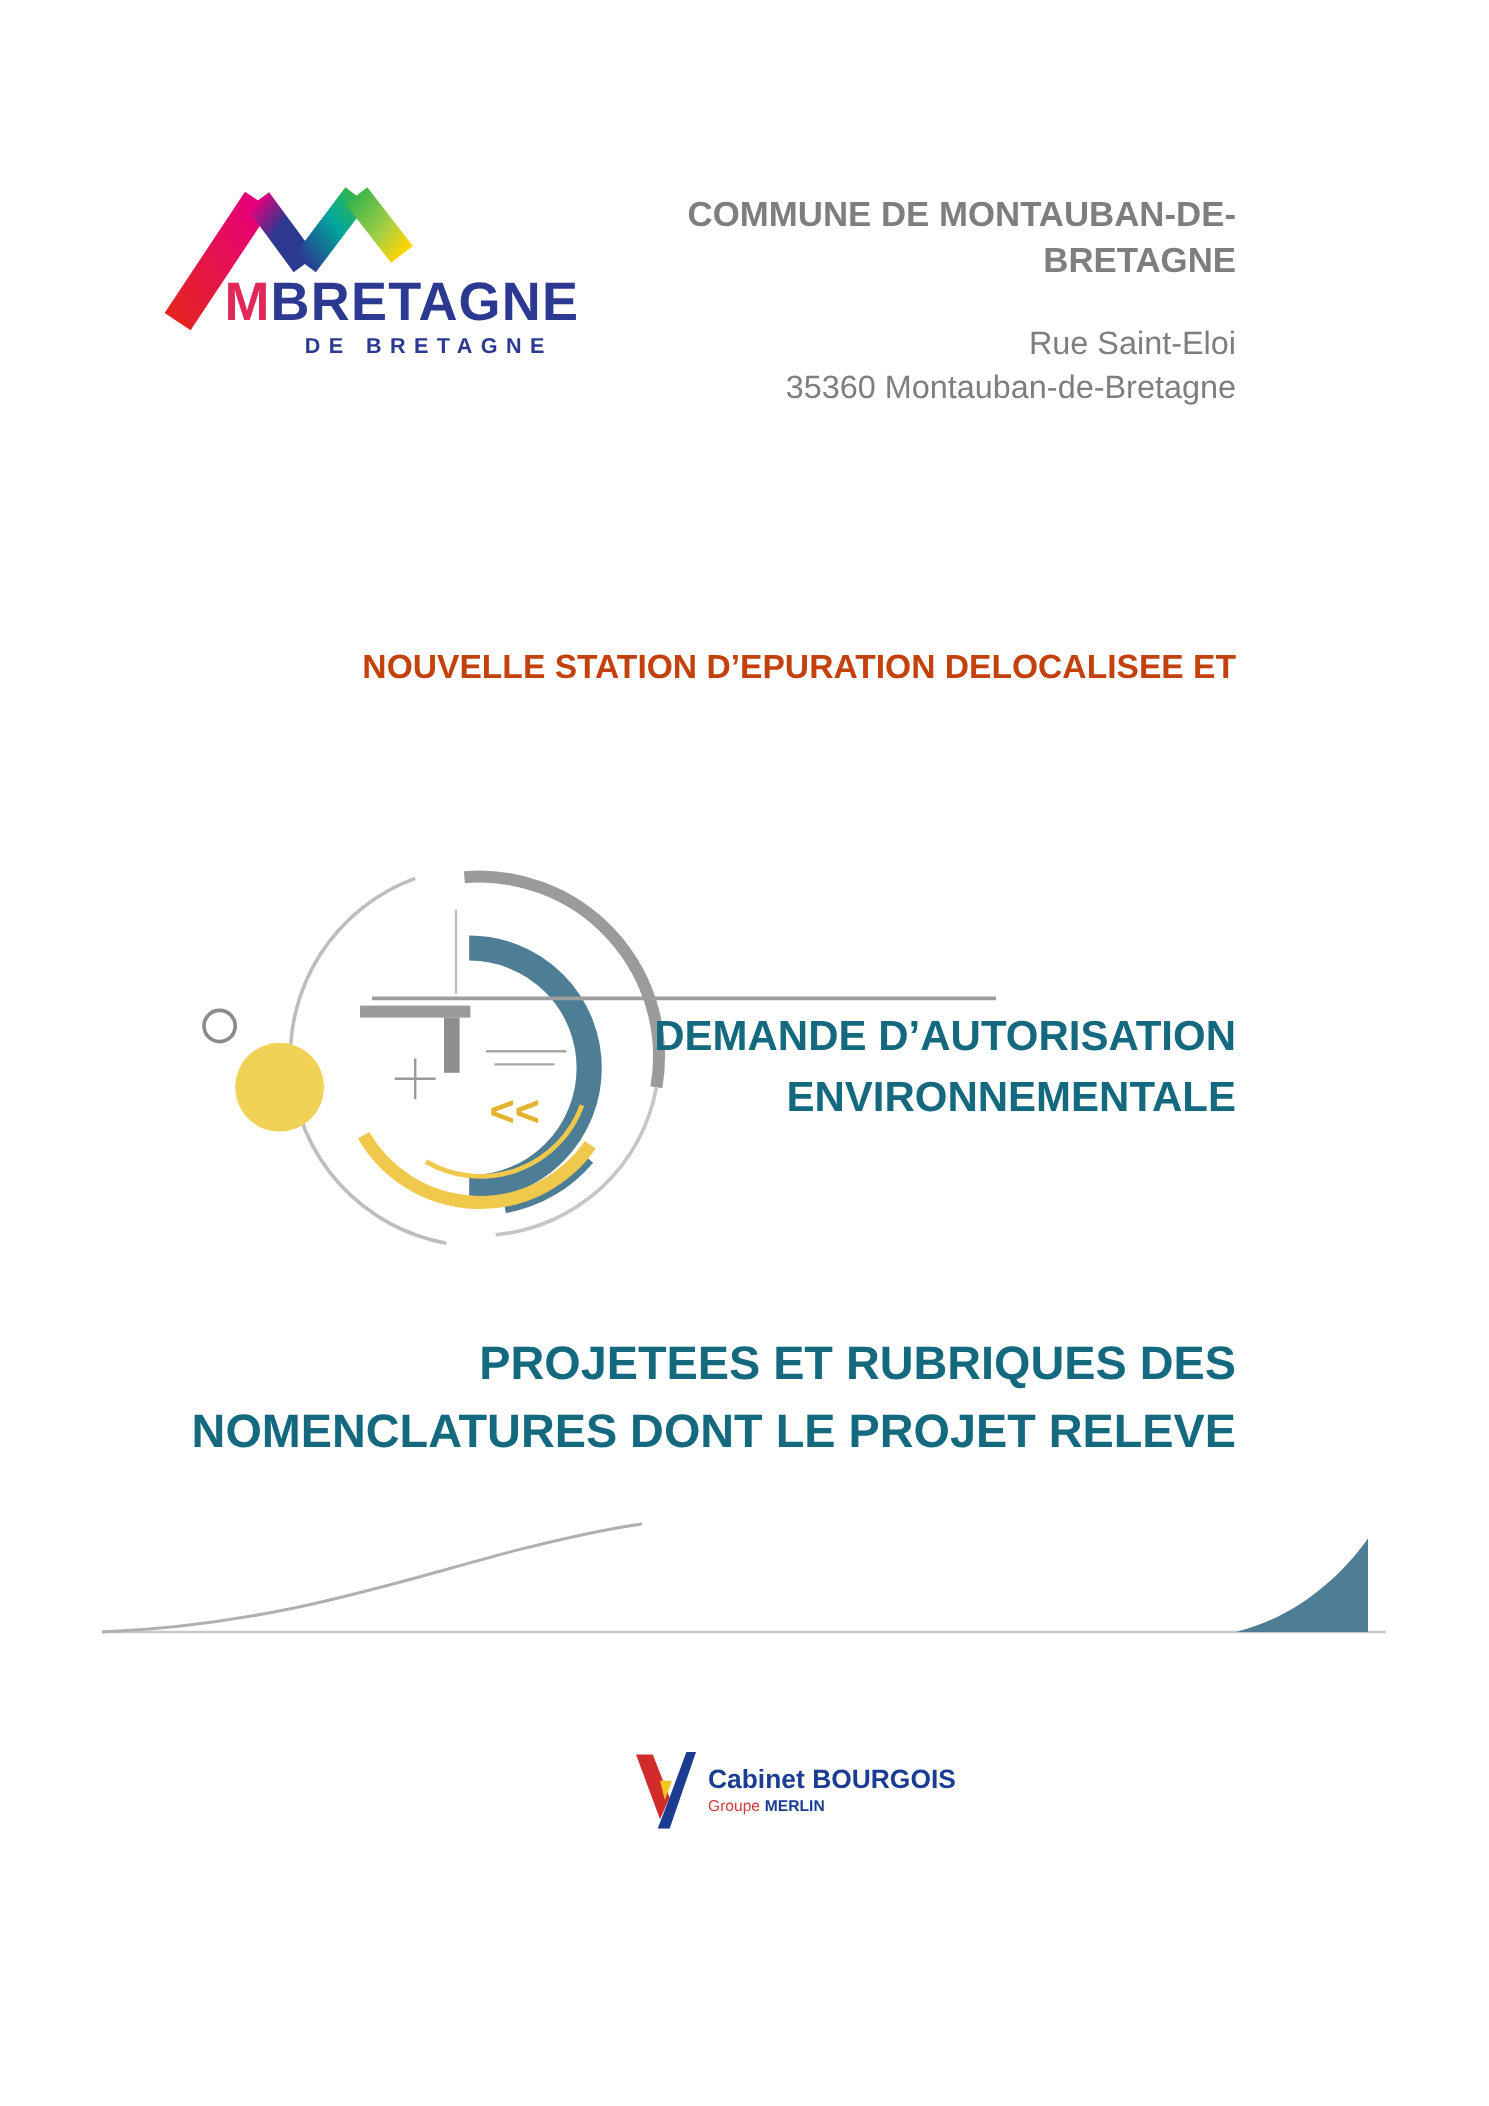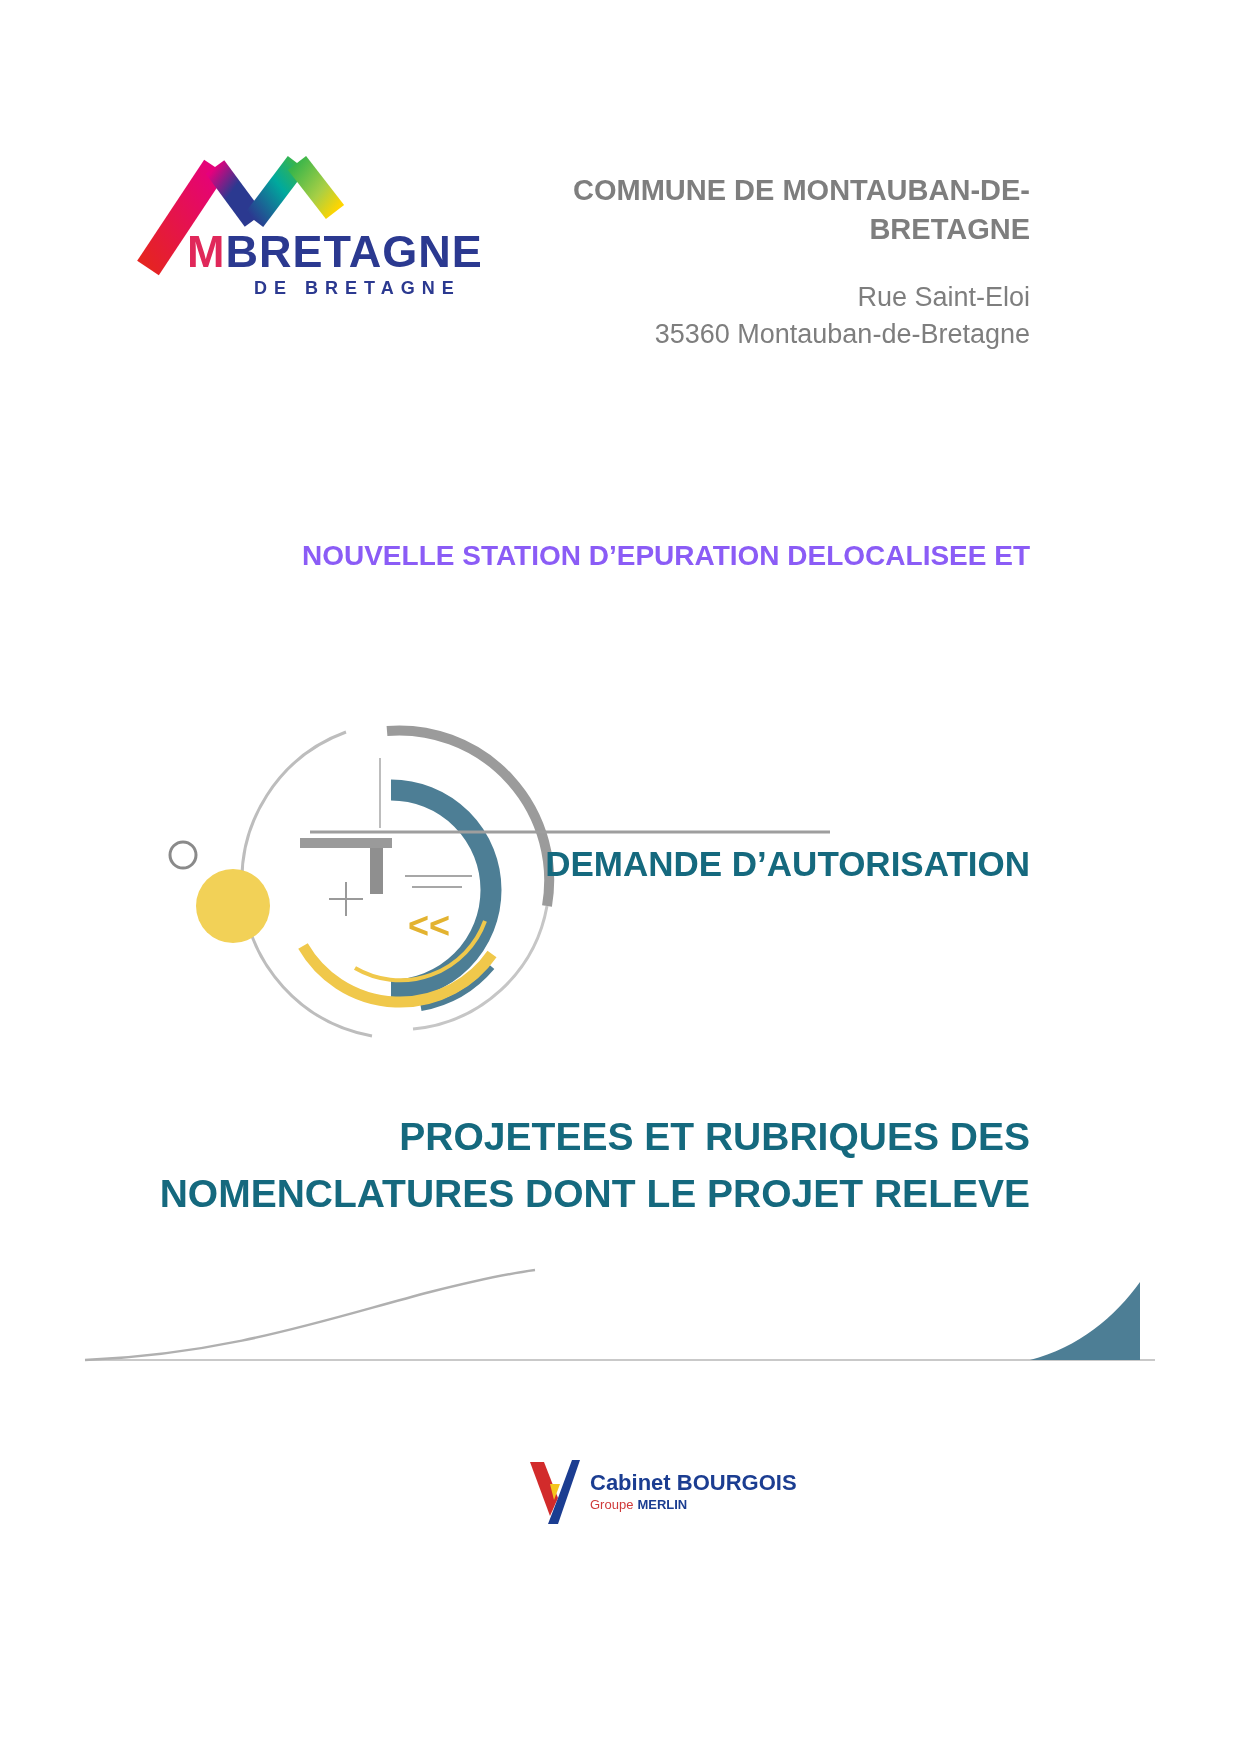--- a/index.html
+++ b/index.html
@@ -23,29 +23,29 @@
   .brand-word .initial { color:#e0285a; }
   .brand-tag {
     position:absolute; left:124px; top:128px;
     font-size:18px; letter-spacing:7px; font-weight:600;
     color:#2b3990; white-space:nowrap;
   }
 
   
   .hdr-right {
     position:absolute; top:160px; right:211px; width:640px;
-    text-align:right; color:#7e7e7e;margin-top:11px;
+    text-align:right; color:#7e7e7e;
   }
   .hdr-commune { font-size:29px; font-weight:bold; line-height:39px; }
   .hdr-address { margin-top:30px; font-size:27px; line-height:37px; }
 
   
   .project-title {
     position:absolute; top:535px; right:211px; width:780px;
-    text-align:right; color:#8b5cf6;
+    text-align:right; color:#c2410c;
     font-weight:bold; font-size:28px; line-height:41px;
   }
 
   
   .dossier-title {
     position:absolute; top:838px; right:211px; width:620px;
     text-align:right; color:#15697e;
     font-weight:bold; font-size:35px; line-height:51px;
   }
 
@@ -152,20 +152,21 @@
     <line x1="179" y1="189" x2="213" y2="189" stroke="#9a9a9a" stroke-width="2"></line>
     <line x1="255" y1="166" x2="322" y2="166" stroke="#a7a7a7" stroke-width="2"></line>
     <line x1="262" y1="177" x2="312" y2="177" stroke="#a7a7a7" stroke-width="2"></line>
     <line x1="230" y1="48" x2="230" y2="118" stroke="#bdbdbd" stroke-width="2"></line>
 
     <text x="258" y="228" font-size="36" font-weight="bold" fill="#e3b330">&lt;&lt;</text>
   </svg>
 
   <div class="dossier-title">
     <div>DEMANDE D’AUTORISATION</div>
+    <div>ENVIRONNEMENTALE</div>
   </div>
 
   <div class="main-title">
     <div>PROJETEES ET RUBRIQUES DES</div>
     <div>NOMENCLATURES DONT LE PROJET RELEVE</div>
   </div>
 
   <svg class="bottom-deco" width="1241" height="110" viewBox="0 0 1241 110">
     <line x1="85" y1="92" x2="1155" y2="92" stroke="#c9c9c9" stroke-width="2"></line>
     <path d="M85 92 C 230 86, 330 50, 430 24 C 470 14, 505 6, 535 2" stroke="#b0b0b0" stroke-width="2.5" fill="none"></path>

